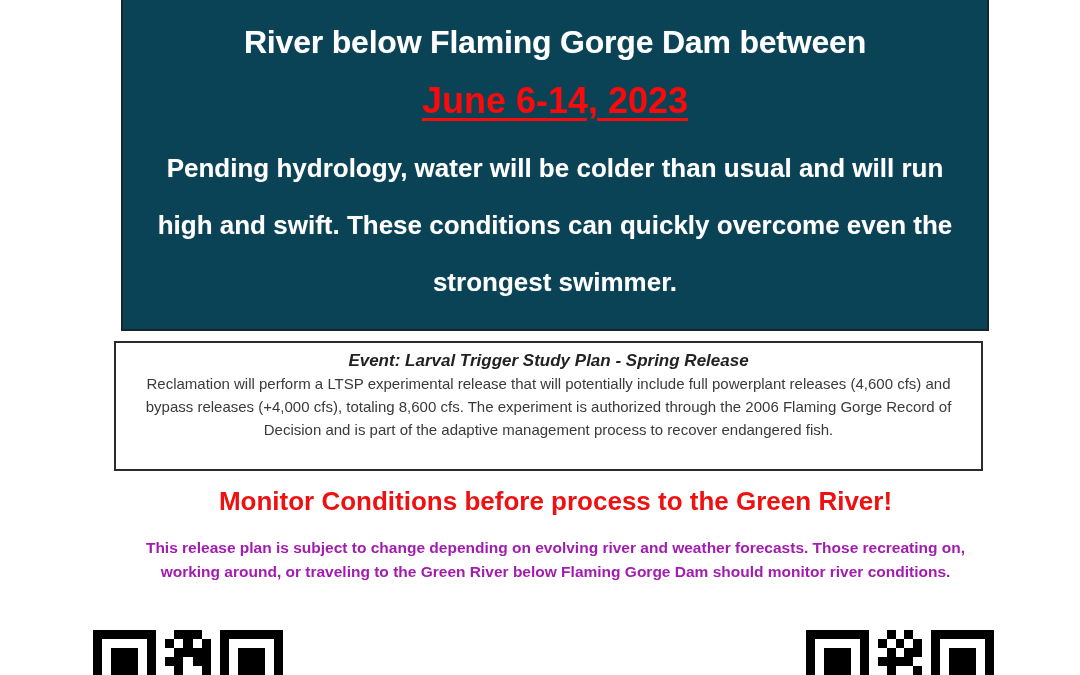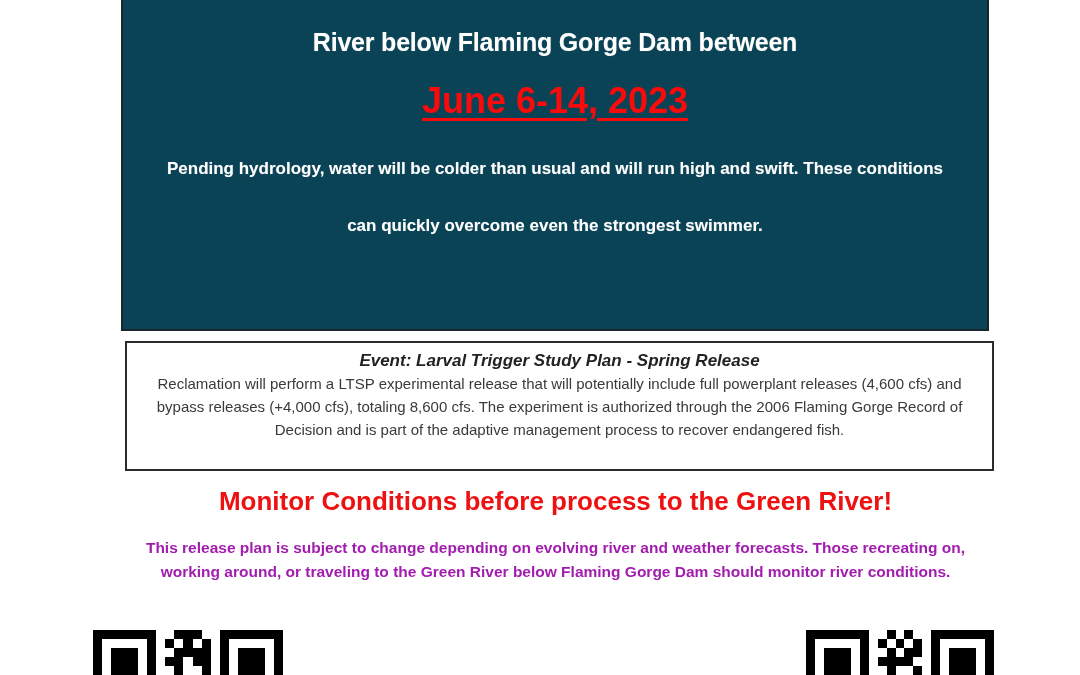--- a/index.html
+++ b/index.html
@@ -28,53 +28,53 @@
     box-sizing: border-box;
     display: flex;
     flex-direction: column;
     align-items: center;
     justify-content: flex-start;
     padding-top: 10px;
   }
   .alert-line-1 {
     color: #ffffff;
     font-weight: bold;
-    font-size: 25px;
+    font-size: 32px;
     line-height: 40px;
     letter-spacing: -0.2px;
     text-align: center;
     margin: 12px 0 0 0;
     text-shadow: 0 0 1px rgba(255,255,255,0.35);
   }
   .alert-date {
     color: #FA0A0A;
     font-weight: bold;
     font-size: 36px;
     line-height: 46px;
     text-align: right;
     text-decoration: underline;
     text-decoration-thickness: 3px;
     text-underline-offset: 5px;
     margin: 16px 0 0 0;
   }
   .alert-body {
     color: #ffffff;
     font-weight: bold;
-    font-size: 17px;
+    font-size: 26px;
     line-height: 57px;
     text-align: center;
     margin: 16px 0 0 0;
     max-width: 810px;
     text-shadow: 0 0 1px rgba(255,255,255,0.3);
   }
 
   
   .event-box {
     position: absolute;
-    left: 125px;
+    left: 114px;
     top: 341px;
     width: 869px;
     height: 130px;
     border: 2px solid #2b2b2b;
     box-sizing: border-box;
     background: #ffffff;
     padding: 7px 14px 0 14px;
     text-align: center;
   }
   .event-title {

